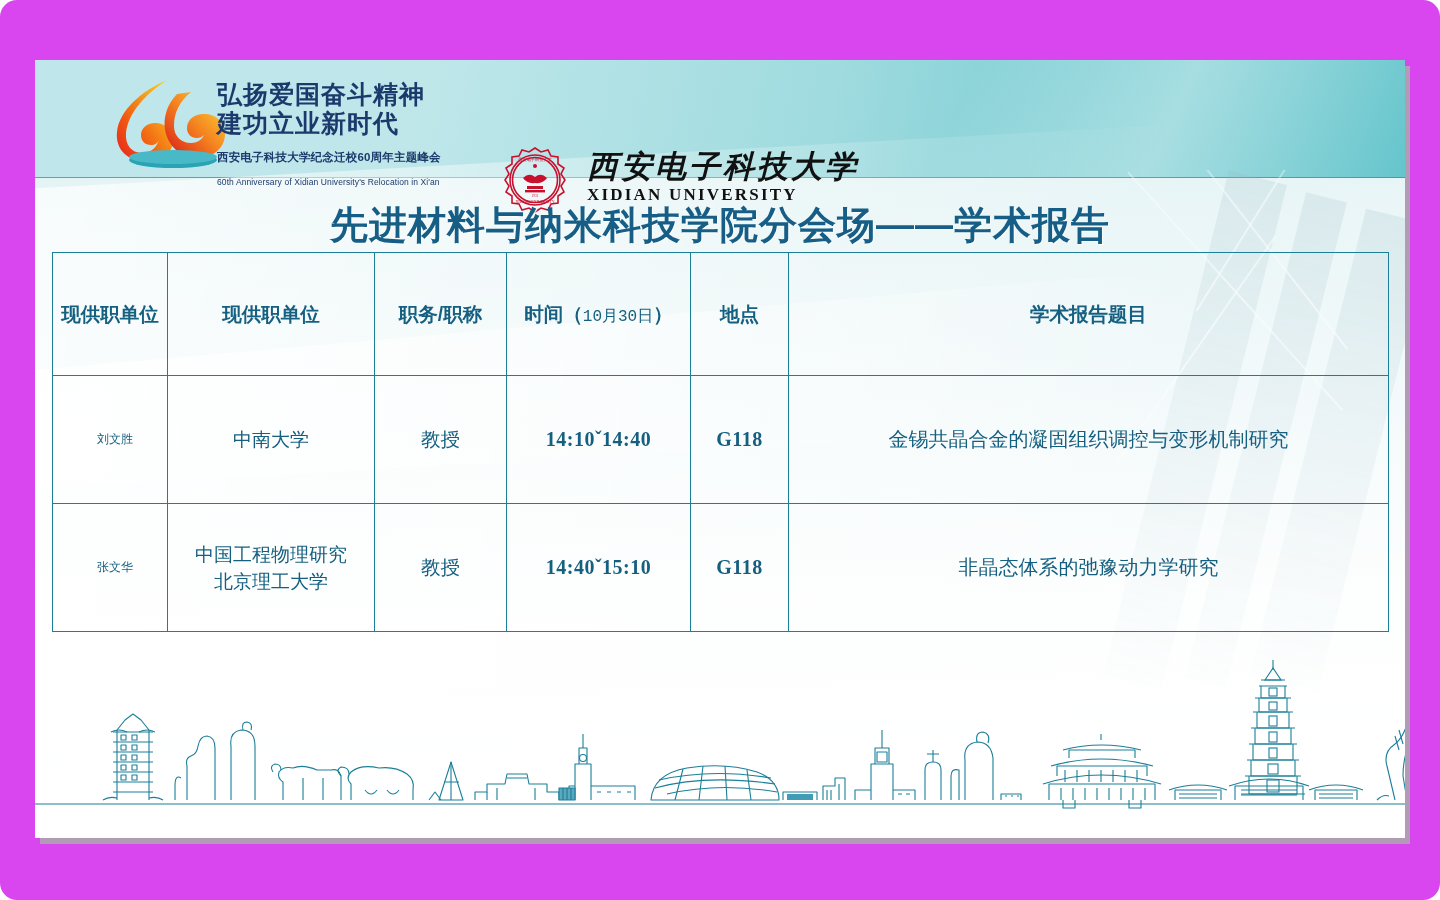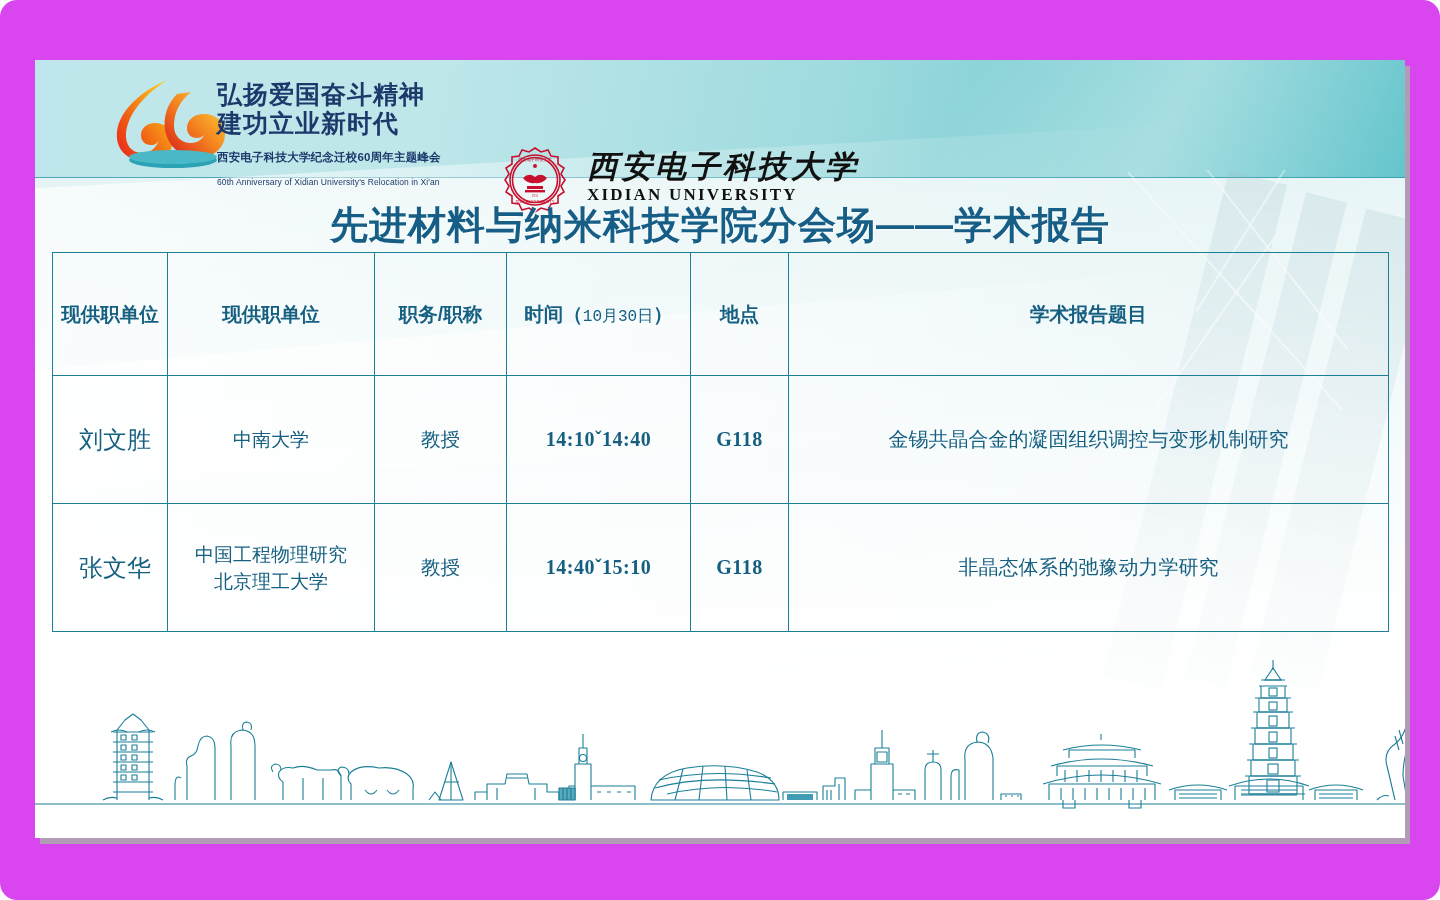--- a/index.html
+++ b/index.html
@@ -87,21 +87,21 @@
     border:1.6px solid #1b7f98;
   }
   table.sched td{
     border:1.4px solid #1b7f98;
     text-align:center;vertical-align:middle;
     color:#155f80;background:transparent;
   }
   thead td{height:120px;font-weight:bold;font-size:19.5px;color:#14597e;}
   thead td .sub{font-weight:normal;font-size:16px;font-family:Liberation Mono, monospace;}
   tbody td{height:125px;font-size:19.5px;}
-  tbody td.name{font-size:24px;padding-left:11px;}
+  tbody td.name{font-size:12px;padding-left:11px;}
   tbody td.org{font-size:19px;line-height:27px;}
   tbody td.time,tbody td.place{
     font-family:"Liberation Serif","DejaVu Serif",serif;font-size:20px;letter-spacing:.5px;font-weight:bold;
   }
   tbody td.topic{font-size:20px;}
   .c1{width:115px;} .c2{width:207px;} .c3{width:132px;}
   .c4{width:184px;} .c5{width:98px;} .c6{width:600px;}
 
   
   .skyline{position:absolute;left:0;bottom:18px;width:100%;height:120px;pointer-events:none;}

